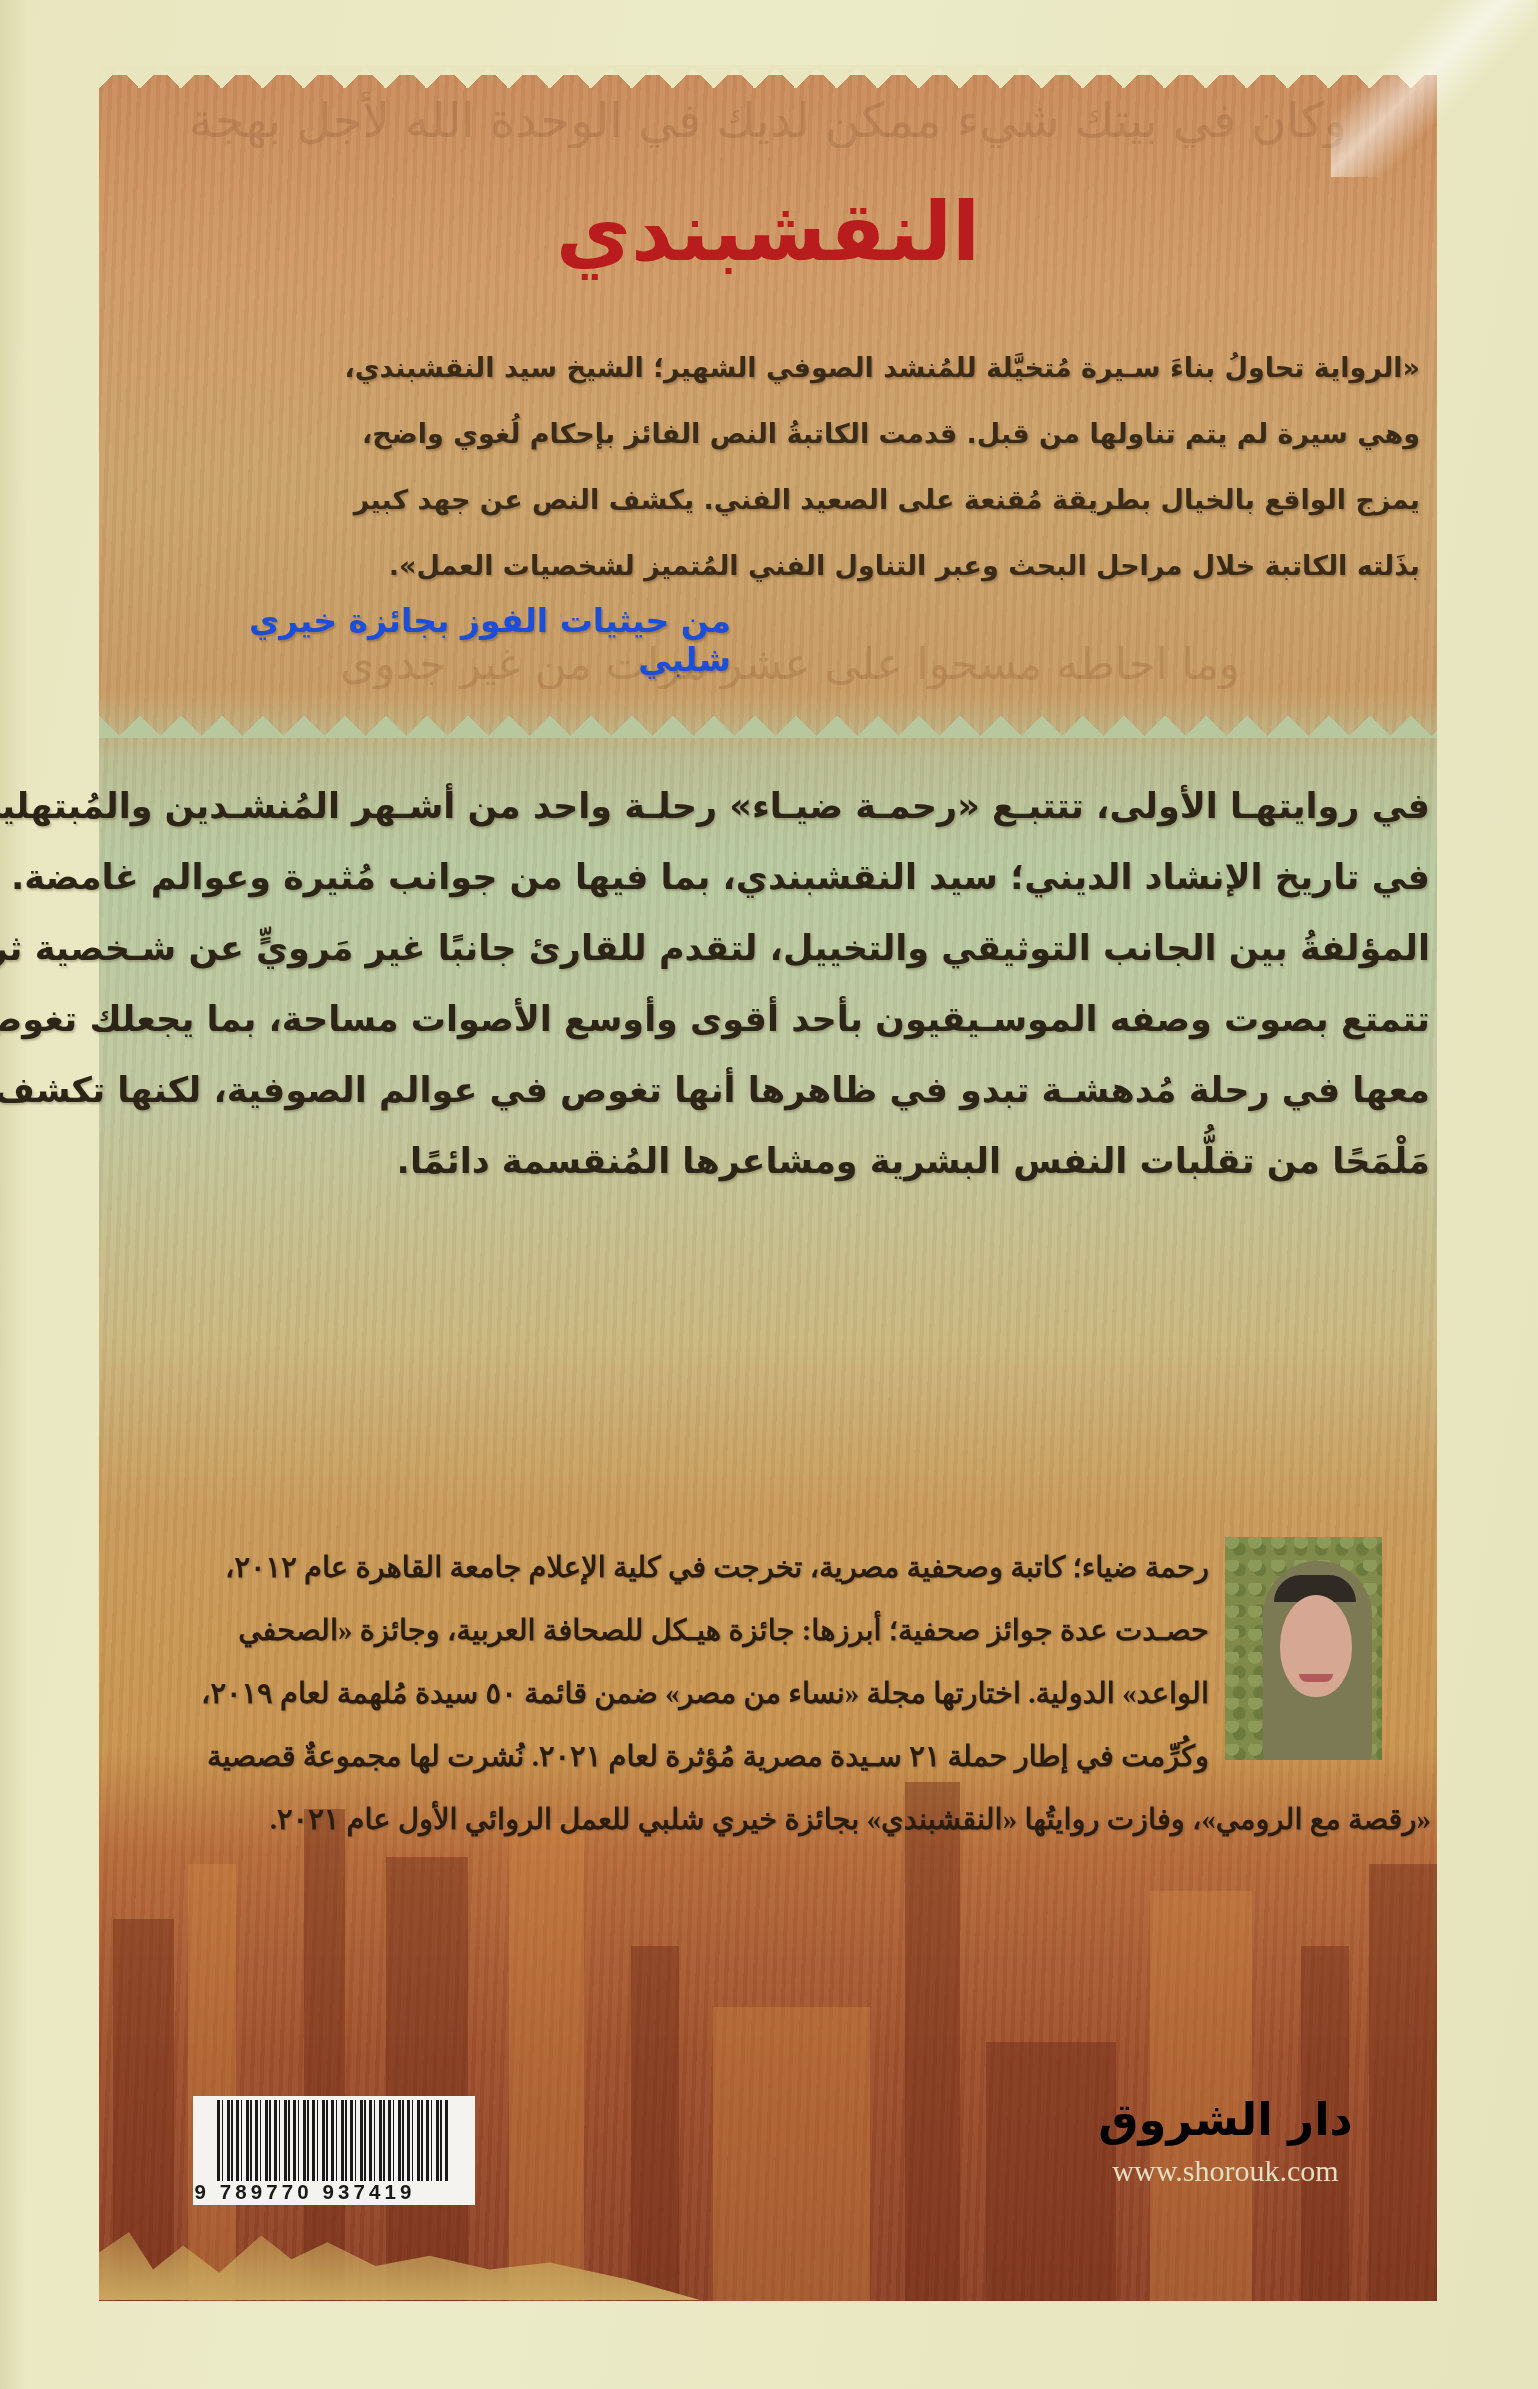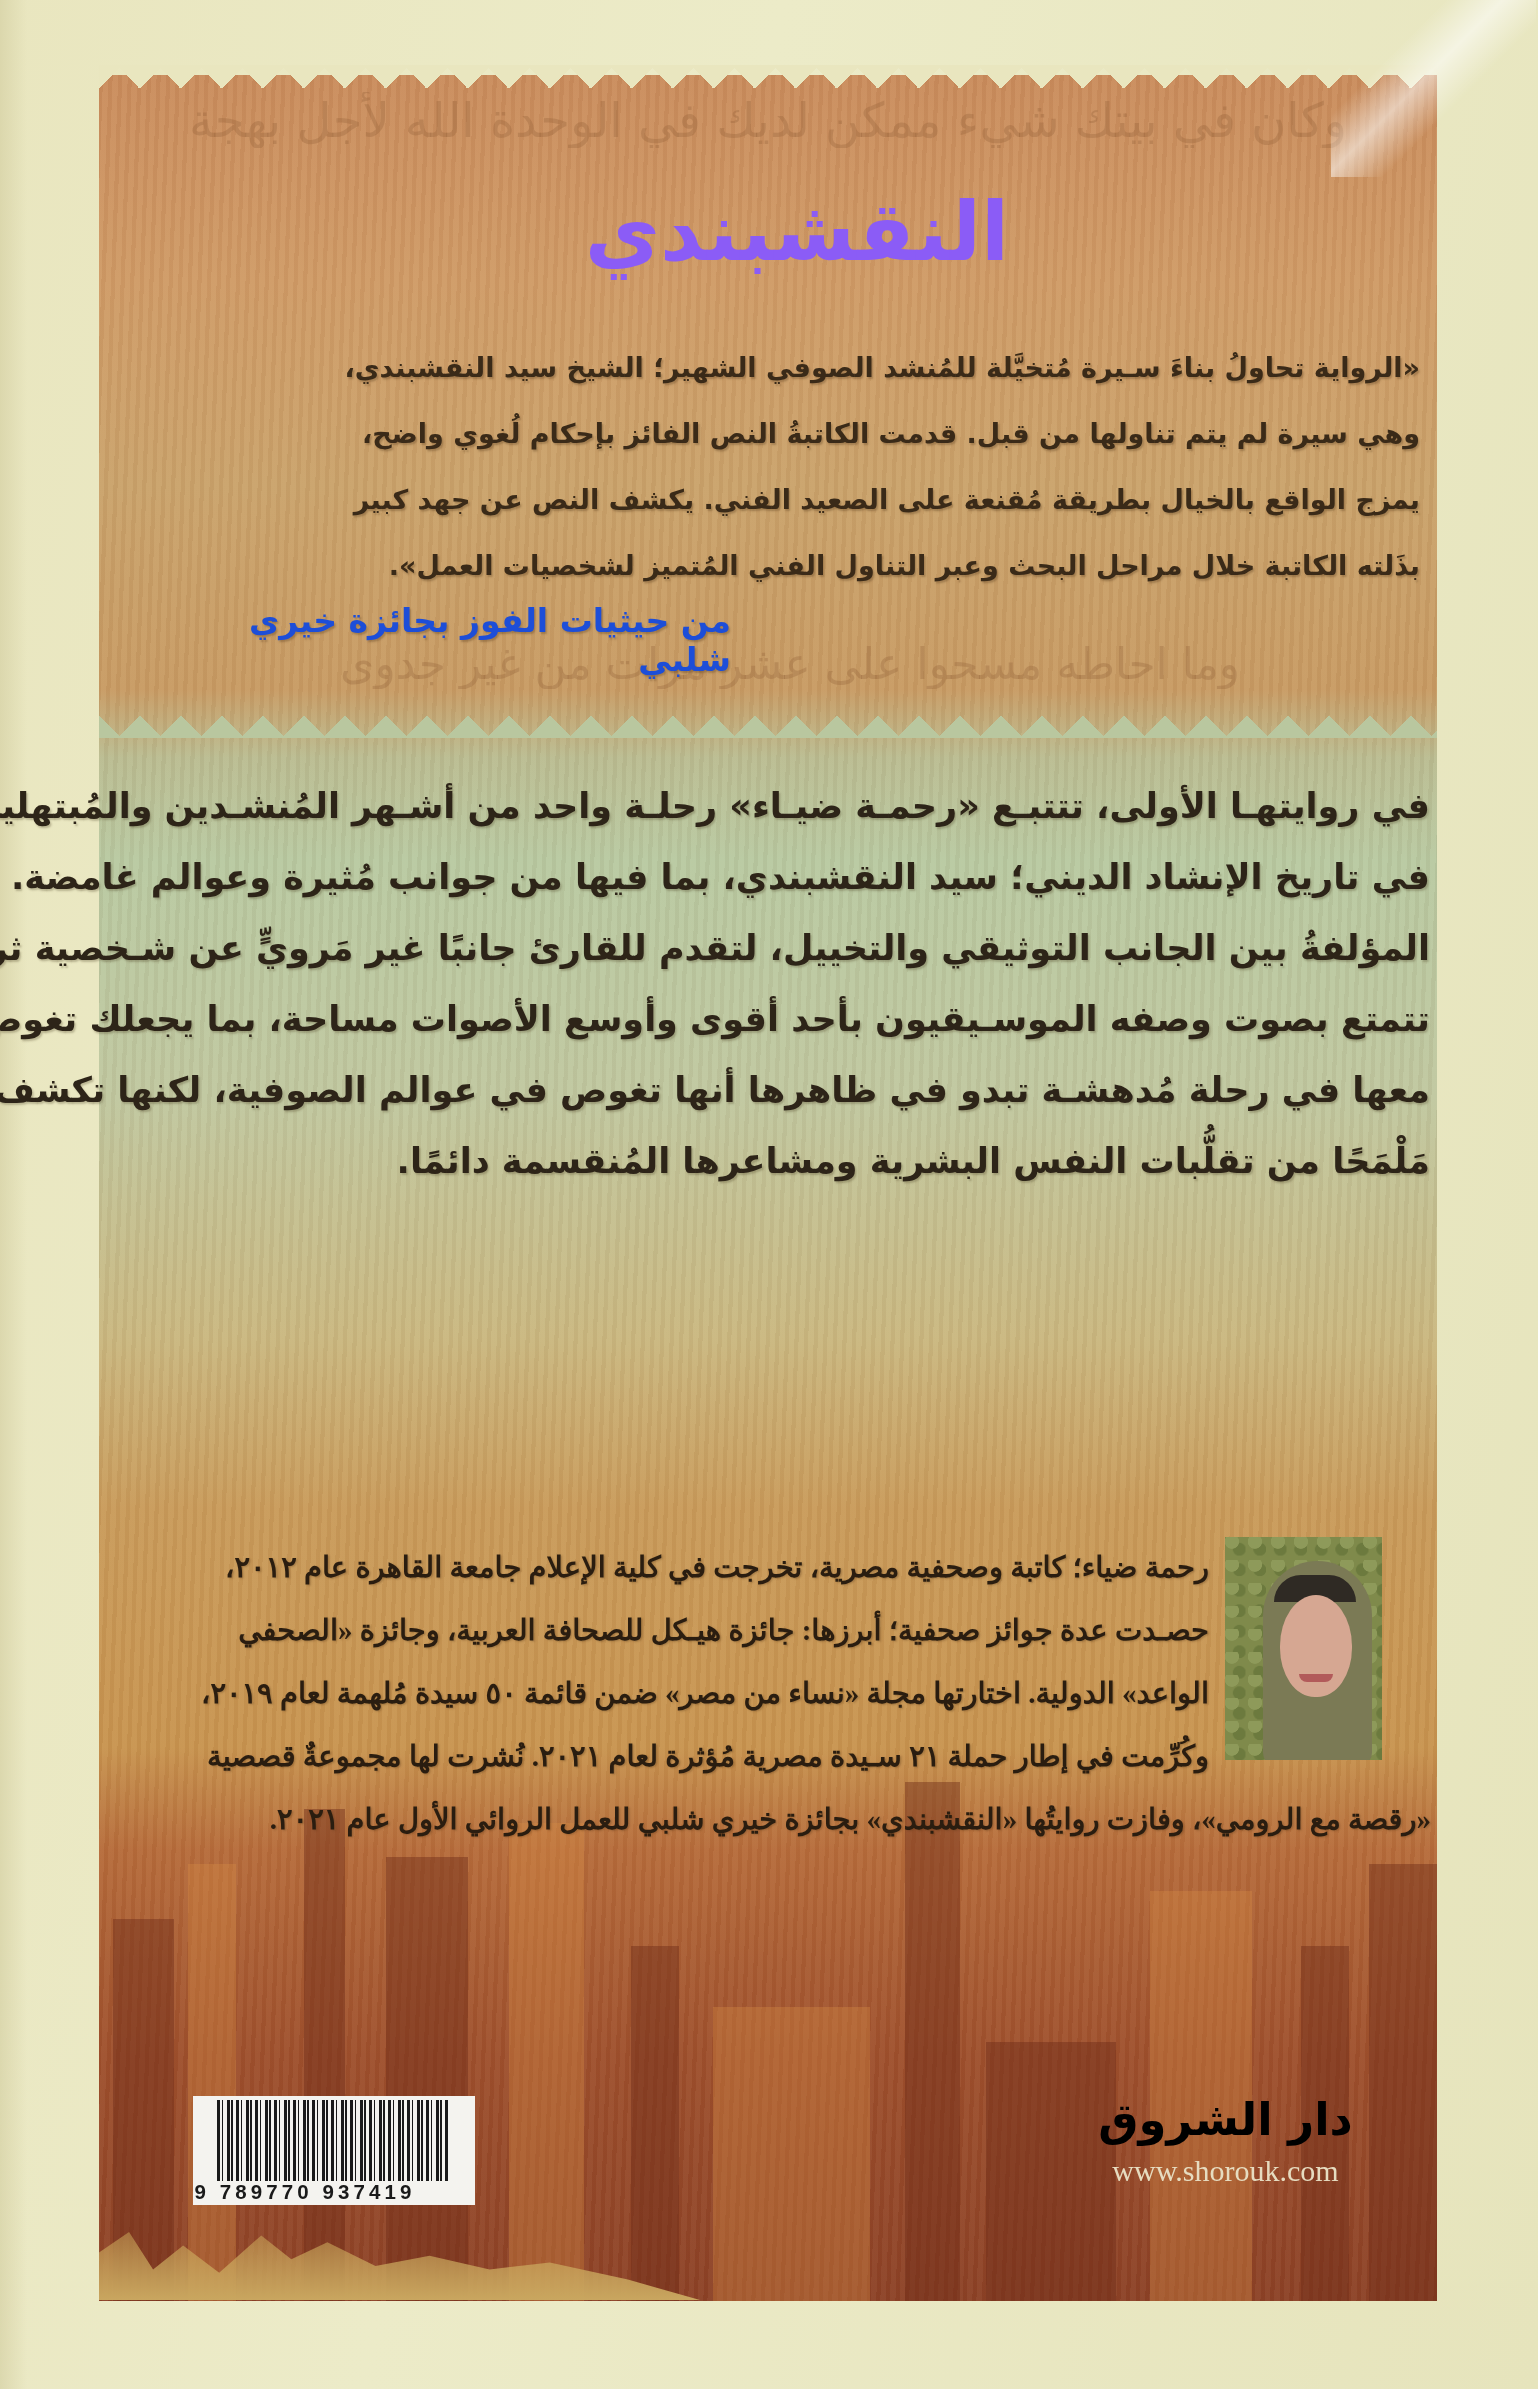--- a/index.html
+++ b/index.html
@@ -50,21 +50,21 @@
     .bld { position: absolute; bottom: 0; background: rgba(110,45,25,0.45); }
     .bld.light { background: rgba(215,140,70,0.35); }
     .grass {
       position: absolute; left: 99px; top: 2232px; width: 601px; height: 68px;
       background: linear-gradient(180deg, rgba(205,170,90,0.5), #c9a65f);
       clip-path: polygon(0 30%,5% 0,9% 55%,14% 20%,20% 60%,27% 5%,32% 40%,38% 15%,46% 50%,55% 35%,65% 55%,75% 45%,88% 70%,100% 100%,0 100%);
     }
     .title {
       position: absolute; left: 99px; top: 184px; width: 1338px; text-align: center;
       font-family: "DejaVu Sans", sans-serif; font-weight: bold; font-size: 82px;
-      color: #8b5cf6; direction: rtl; letter-spacing: 1.4px; padding-left: 29px;
+      color: #b91c1c; direction: rtl; letter-spacing: 1.4px;
     }
     .quote {
       position: absolute; left: 171px; top: 335px; width: 1249px;
       direction: rtl; text-align: justify; text-align-last: right;
       font-family: "DejaVu Sans", sans-serif; font-weight: bold; font-size: 27px;
       line-height: 66px; color: #3a2a18; text-shadow: 1.4px 2px 2px rgba(90,60,30,0.35);
     }
     .quote p { margin: 0; white-space: nowrap; }
     .attribution {
       position: absolute; left: 171px; top: 601px; width: 560px; direction: rtl; text-align: right;

